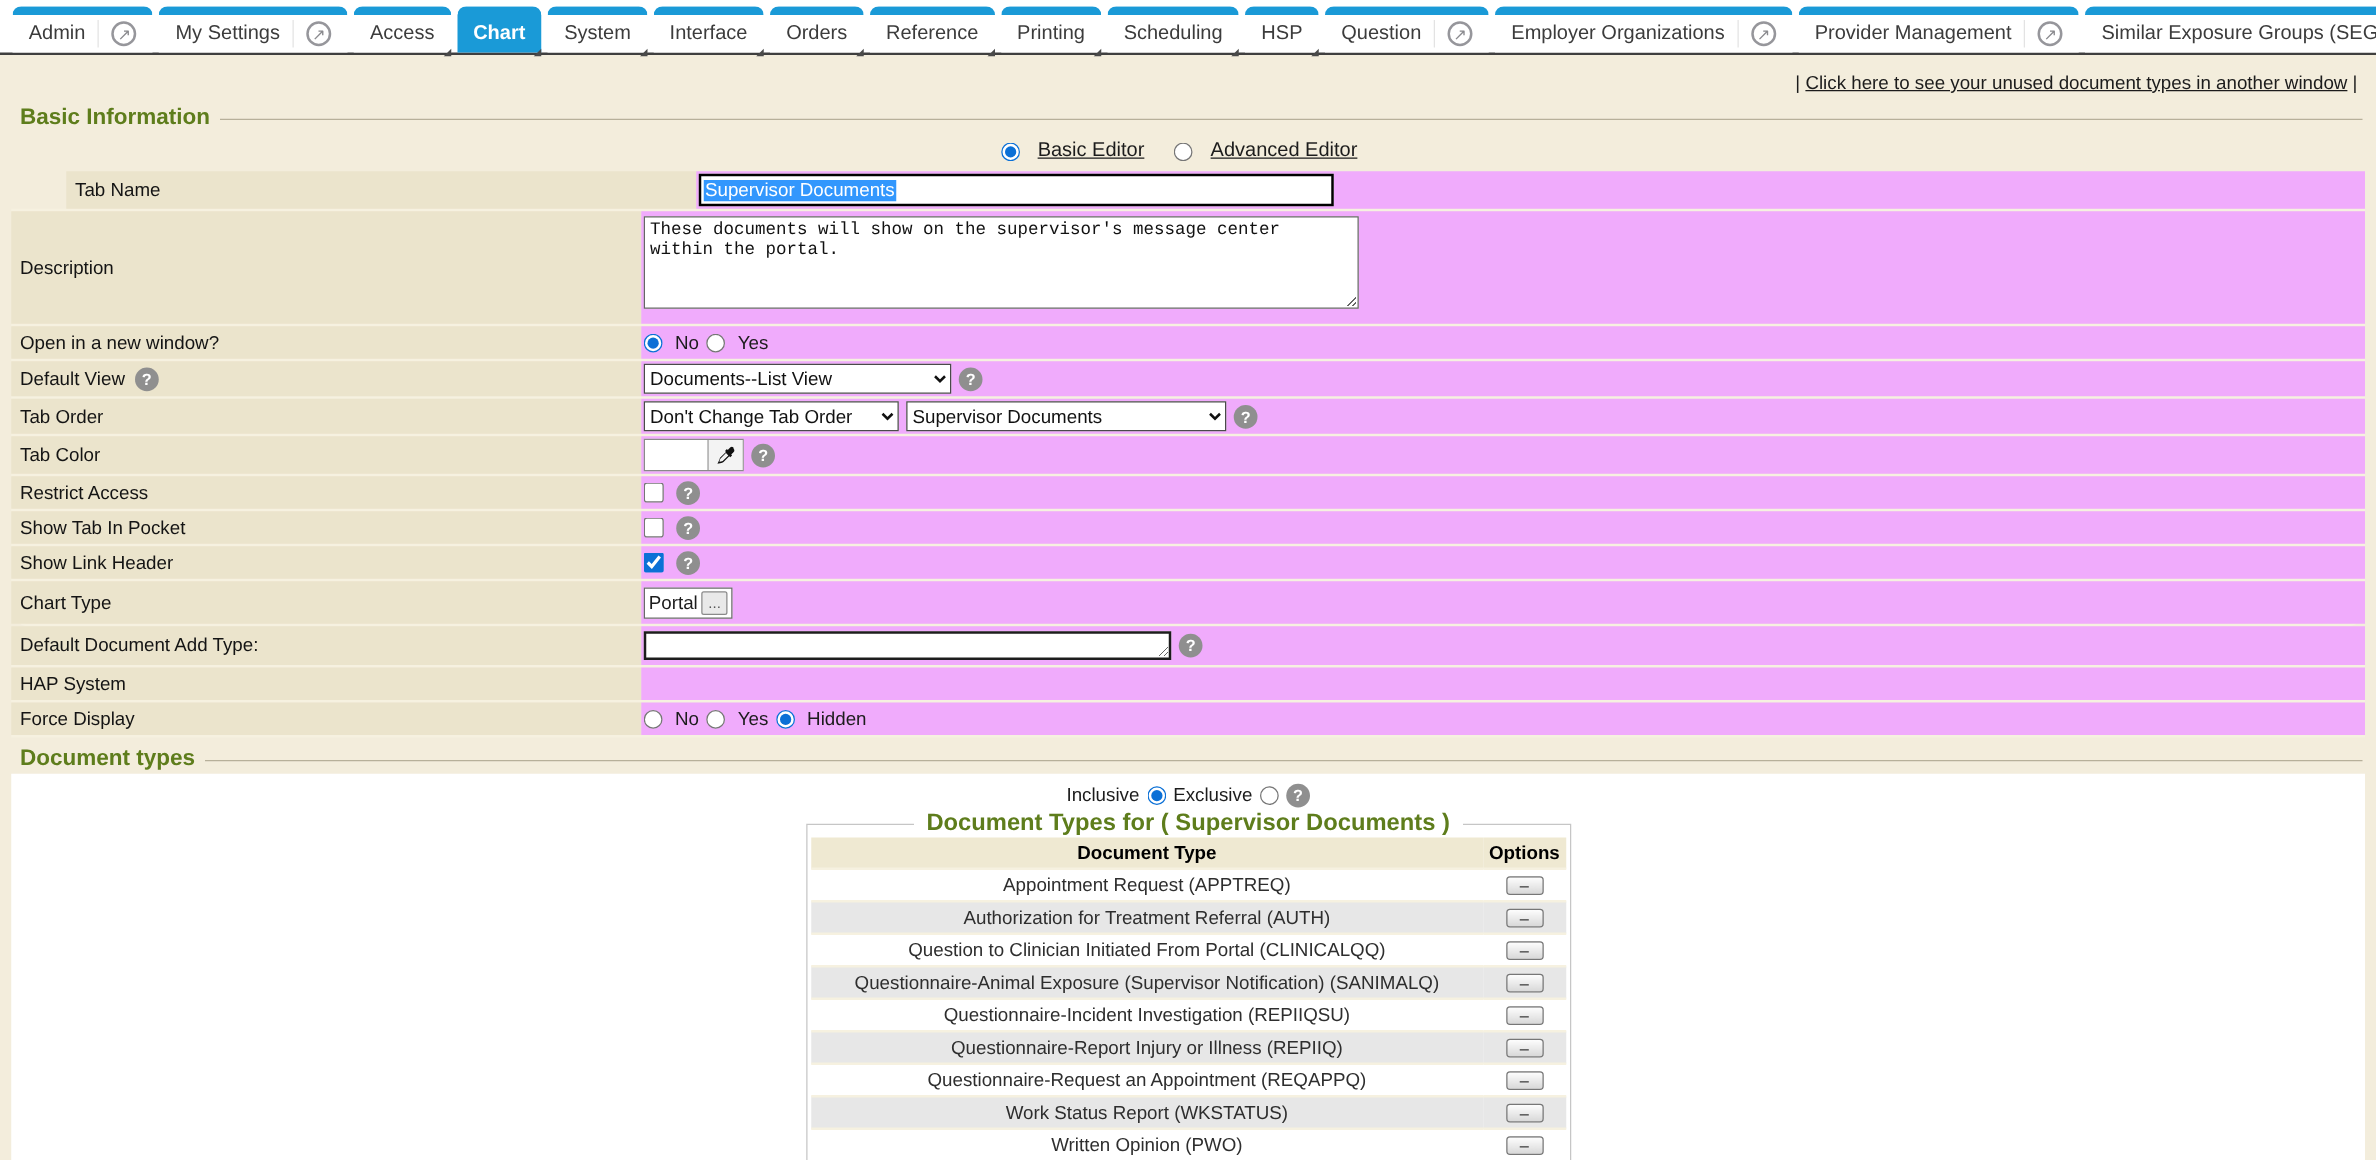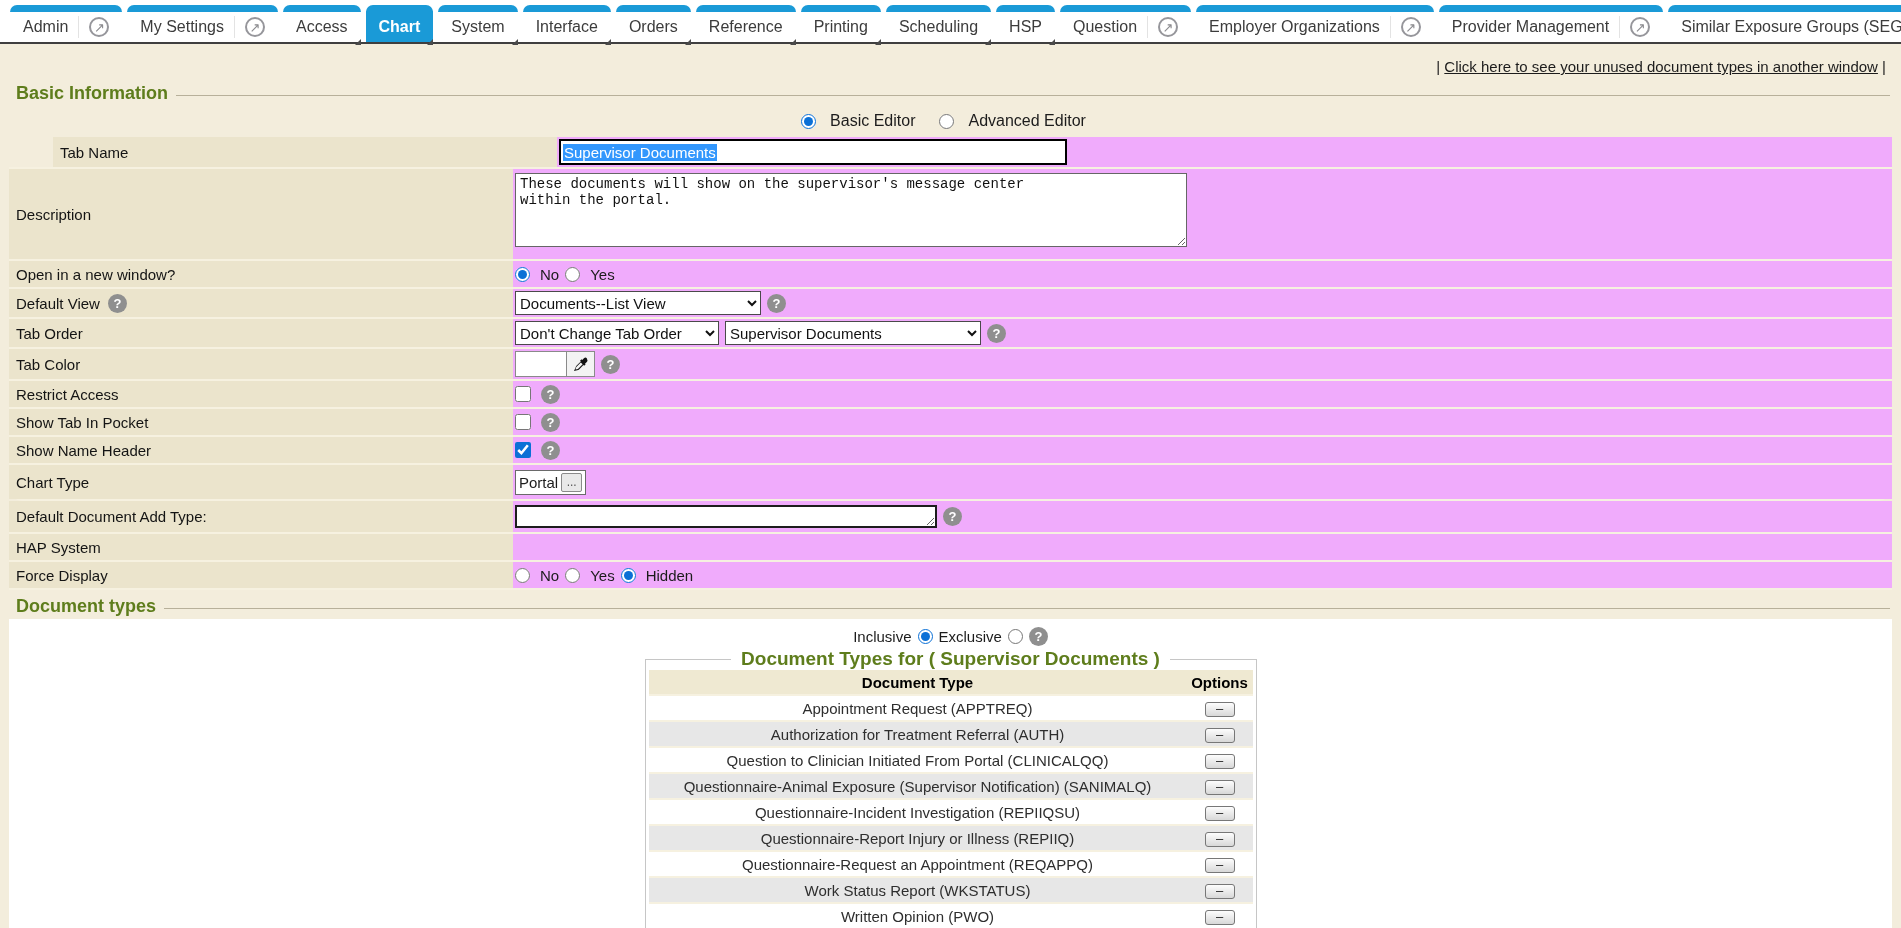--- a/index.html
+++ b/index.html
@@ -30,21 +30,21 @@
     color:#8a8a8e;font-size:13px;line-height:18px;text-align:center;display:inline-block;
     font-weight:normal;background:#fff;box-sizing:border-box;
   }
   
   .page{padding:0 9px;box-sizing:border-box;}
   .toplink-row{text-align:right;padding:14px 6px 2px 0;font-size:15px;color:#1c1c1c;}
   .toplink-row a{color:#1c1c1c;text-decoration:underline;cursor:pointer;}
   .legend-row{display:flex;align-items:center;gap:8px;padding:6px 2px 2px 7px;}
   .legend-row .legend-txt{color:#5E7D1C;font-weight:bold;font-size:18px;white-space:nowrap;}
   .legend-row::after{content:"";flex:1;border-top:1px solid #b7b09a;margin-top:3px;}
-  .editor-toggle{display:flex;justify-content:center;align-items:center;gap:10px;padding:6px 0 7px;font-size:16px;color:#1c1c1c;}
+  .editor-toggle{display:flex;justify-content:center;align-items:center;gap:10px;padding:6px 0 7px;font-size:16px;color:#1c1c1c;text-decoration:underline;}
   .editor-toggle label{margin-right:14px;}
   input[type=radio],input[type=checkbox]{accent-color:#0b70d6;width:15px;height:15px;margin:0 4px 0 0;vertical-align:middle;}
   input[type=checkbox]{width:16px;height:16px;}
   
   .form-table{width:100%;}
   .row{display:flex;border-bottom:2px solid #F6F1E0;}
   .row .lbl{
     width:504px;min-width:504px;background:#EBE4CC;padding:3px 6px 3px 7px;
     font-size:15px;color:#141414;display:flex;align-items:center;gap:8px;box-sizing:border-box;
   }
@@ -58,21 +58,21 @@
   .help{
     width:19px;height:19px;min-width:19px;border-radius:50%;background:#8F8F8F;color:#fff;
     font-size:13px;font-weight:bold;text-align:center;line-height:19px;display:inline-block;cursor:pointer;
   }
   .fake-input{
     width:500px;height:20px;border:2px solid #000;background:#fff;font-size:15px;
     padding:1px 2px;display:flex;align-items:center;box-sizing:content-box;cursor:text;
   }
   .fake-input .sel{background:#3297FD;color:#fff;padding:0 1px;white-space:nowrap;}
   textarea.desc{
-    width:672px;height:74px;border:1px solid #666;font-family:"Liberation Mono",monospace;
+    width:572px;height:74px;border:1px solid #666;font-family:"Liberation Mono",monospace;
     font-size:14px;padding:2px 4px;resize:both;box-sizing:border-box;color:#111;
   }
   select{height:24px;font-size:15px;border:1px solid #4a4a4a;background:#fff;color:#111;}
   .sel-view{width:246px;}
   .sel-order{width:204px;}
   .sel-pos{width:256px;}
   .colorbox{display:flex;align-items:stretch;border:1px solid #8a8a8a;background:#efefef;height:24px;}
   .colorfield{width:50px;background:#fff;border-right:1px solid #8a8a8a;cursor:text;}
   .eyedrop-btn{width:27px;display:flex;align-items:center;justify-content:center;background:#f3f3f3;border:none;cursor:pointer;padding:0;}
   .chartbox{display:flex;align-items:center;border:1px solid #6a6a6a;background:#fff;padding:2px 3px;gap:3px;}
@@ -283,21 +283,21 @@
 
     <div class="row r-std">
       <div class="lbl">Show Tab In Pocket</div>
       <div class="val">
         <input type="checkbox" style="">
         <span class="help">?</span>
       </div>
     </div>
 
     <div class="row r-std">
-      <div class="lbl">Show Name Header</div>
+      <div class="lbl">Show Link Header</div>
       <div class="val">
         <input type="checkbox" checked="" style="">
         <span class="help">?</span>
       </div>
     </div>
 
     <div class="row r-chart">
       <div class="lbl">Chart Type</div>
       <div class="val">
         <div class="chartbox">

